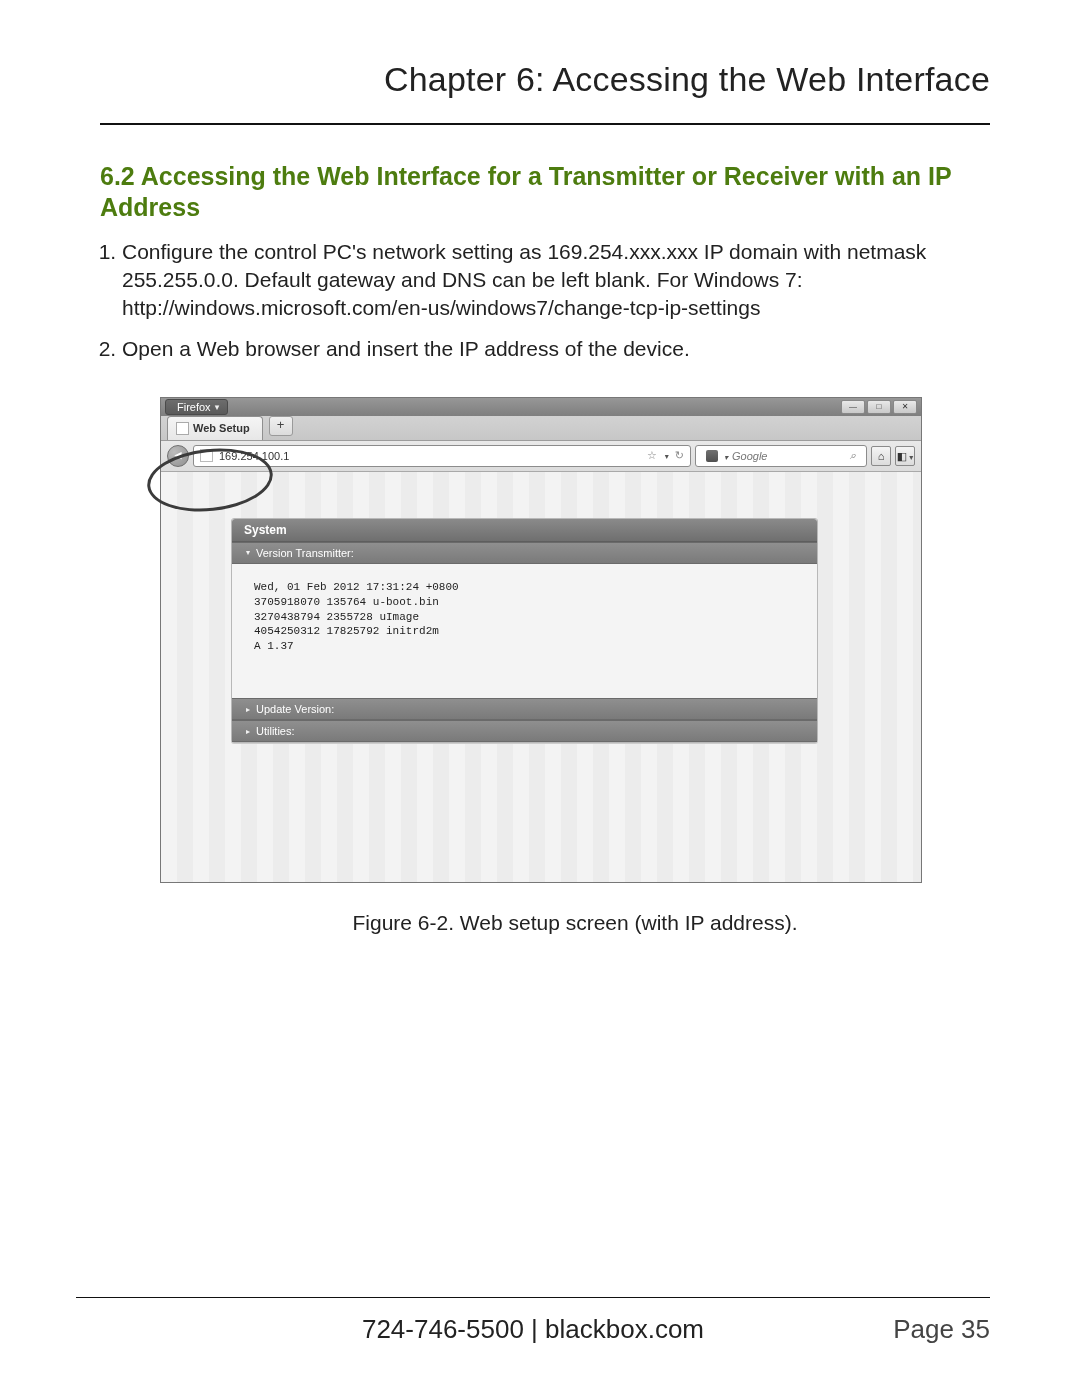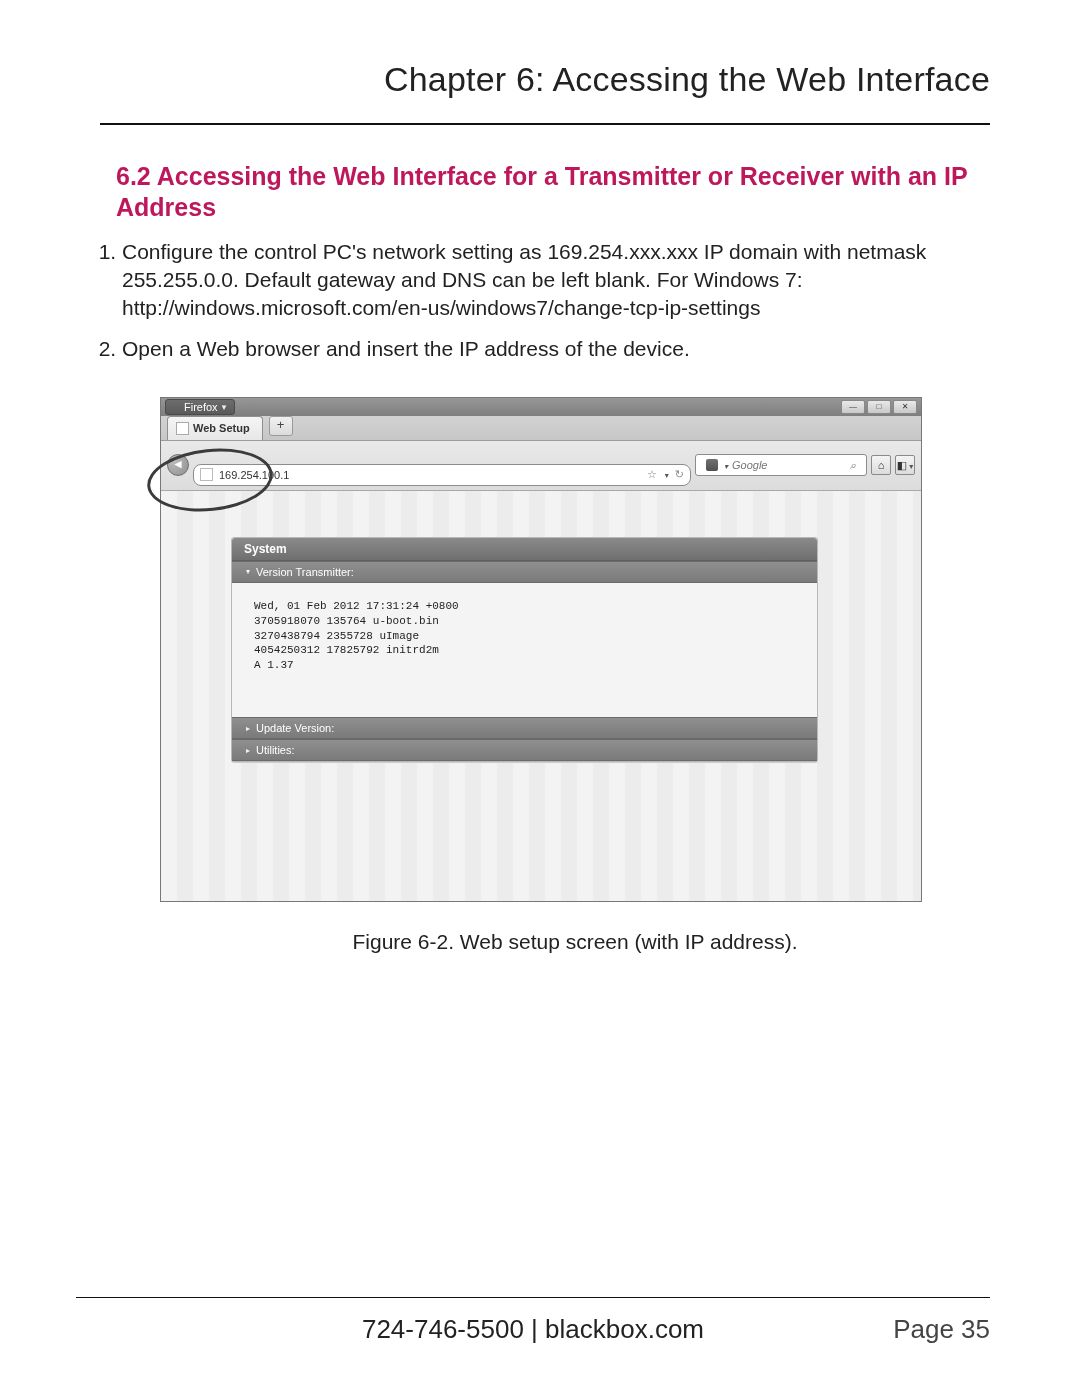--- a/index.html
+++ b/index.html
@@ -22,23 +22,23 @@
     font-weight: 400;
     text-align: right;
     padding-bottom: 24px;
     border-bottom: 2px solid #111;
     margin-bottom: 36px;
     letter-spacing: .2px;
   }
   .section-title {
     font-size: 25px;
     font-weight: 600;
-    color: #be185d;
+    color: #4d7c0f;
     line-height: 1.25;
-    margin: 0 0 14px 16px;
+    margin: 0 0 14px 0;
   }
   ol.steps {
     margin: 2px;
     padding-left: 20px;
     font-size: 21px;
     line-height: 1.35;
   }
   ol.steps li { margin-bottom: 12px; }
   .figure-wrap {
     margin: 34px 0 0 60px;
@@ -60,21 +60,21 @@
     align-items: center;
     height: 18px;
     background: linear-gradient(#979797, #7e7e7e);
     color: #fff;
     padding: 0 4px;
   }
   .ff-btn {
     background: linear-gradient(#6d6d6d, #5a5a5a);
     border: 1px solid #4a4a4a;
     border-radius: 3px;
-    padding: 1px 8px 1px 18px;
+    padding: 1px 8px 1px 11px;
     font-size: 11px;
     display: inline-flex;
     align-items: center;
     gap: 4px;
   }
   .ff-btn::after { content: "▾"; font-size: 9px; opacity: .9; }
   .win-controls {
     margin-left: auto;
     display: flex;
     gap: 2px;
@@ -143,28 +143,27 @@
     color: #fff;
     font-size: 12px;
     line-height: 18px;
     text-align: center;
   }
   .urlbox {
     flex: 1;
     height: 20px;
     background: #fff;
     border: 1px solid #8c8c8c;
-    border-radius: 8px;
+    border-radius: 3px;
     display: flex;
     align-items: center;
     padding: 0 6px;
     gap: 6px;
     font-size: 11px;
     color: #333;
-    margin-top: 19px;
   }
   .urlbox .favicon { width: 11px; height: 11px; border: 1px solid #bbb; background: #fff; }
   .urlbox .right {
     margin-left: auto;
     display: flex;
     gap: 6px;
     color: #888;
     font-size: 11px;
   }
   .searchbox {

